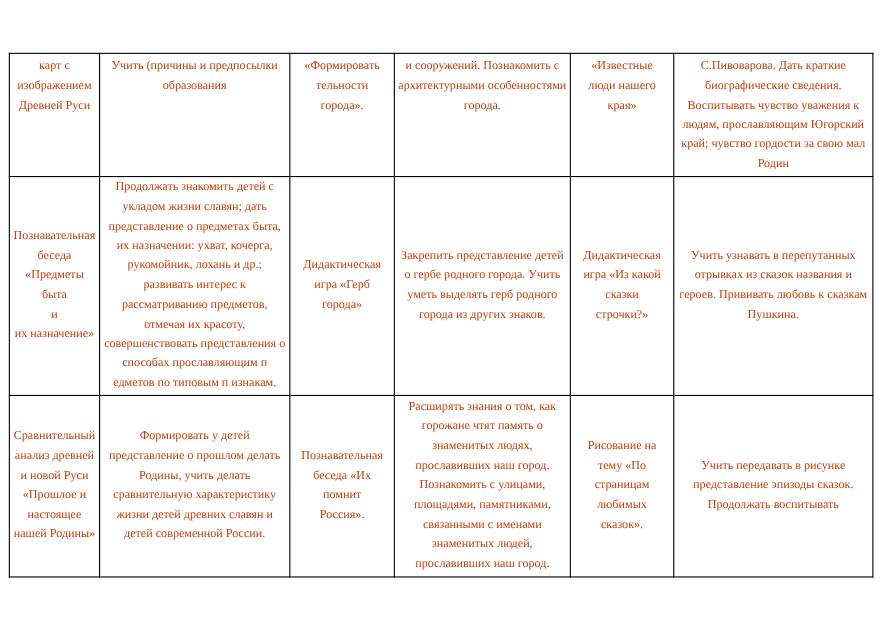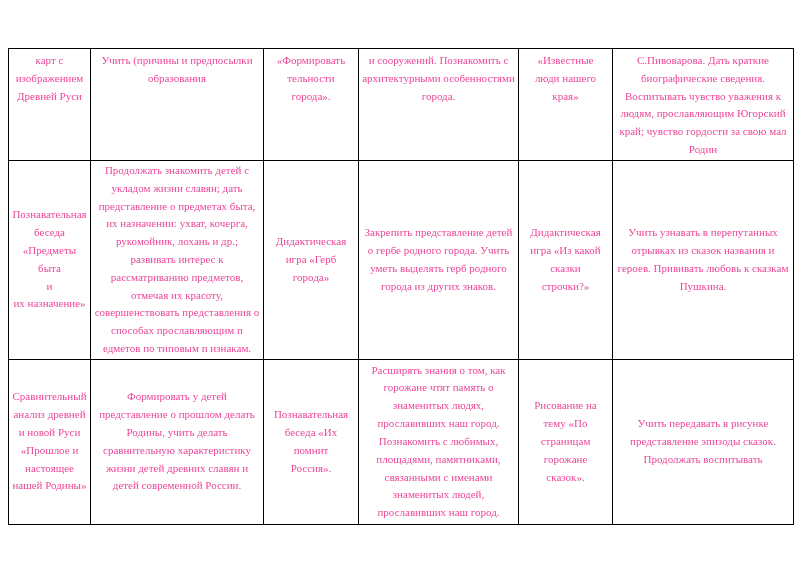--- a/index.html
+++ b/index.html
@@ -7,21 +7,21 @@
     padding: 0;
     background: #ffffff;
   }
   .page {
     position: relative;
     width: 800px;
     height: 566px;
     background: #ffffff;
     overflow: hidden;
     font-family: "Liberation Serif", "DejaVu Serif", serif;
-    color: #ec4899;
+    color: #c2410c;
   }
   table.grid {
     position: absolute;
     left: 8px;
     top: 48px;
     width: 785px;
     border-collapse: collapse;
     table-layout: fixed;
   }
   table.grid td {
@@ -101,23 +101,23 @@
 анализ древней
 и новой Руси
 «Прошлое и
 настоящее
 нашей Родины»</td>
         <td>Формировать у детей представление о прошлом делать Родины, учить делать сравнительную характеристику жизни детей древних славян и детей современной России.</td>
         <td>Познавательная
 беседа «Их
 помнит
 Россия».</td>
-        <td>Расширять знания о том, как горожане чтят память о знаменитых людях, прославивших наш город. Познакомить с любимых, площадями, памятниками, связанными с именами знаменитых людей, прославивших наш город.</td>
+        <td>Расширять знания о том, как горожане чтят память о знаменитых людях, прославивших наш город. Познакомить с улицами, площадями, памятниками, связанными с именами знаменитых людей, прославивших наш город.</td>
         <td>Рисование на
 тему «По
 страницам
-горожане
+любимых
 сказок».</td>
         <td>Учить передавать в рисунке представление эпизоды сказок. Продолжать воспитывать</td>
       </tr>
     </tbody>
   </table>
 </div>
 
 </body></html>

